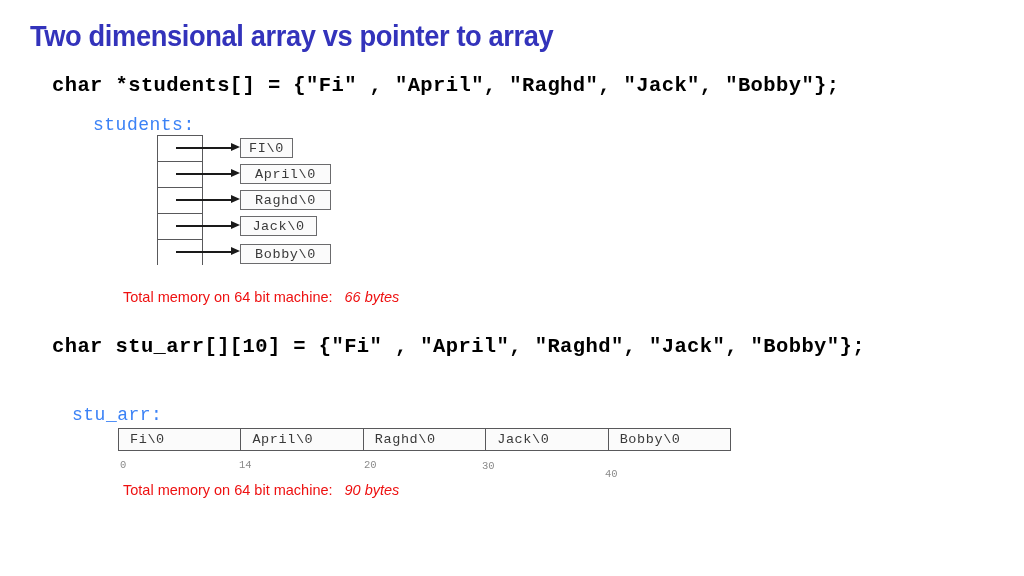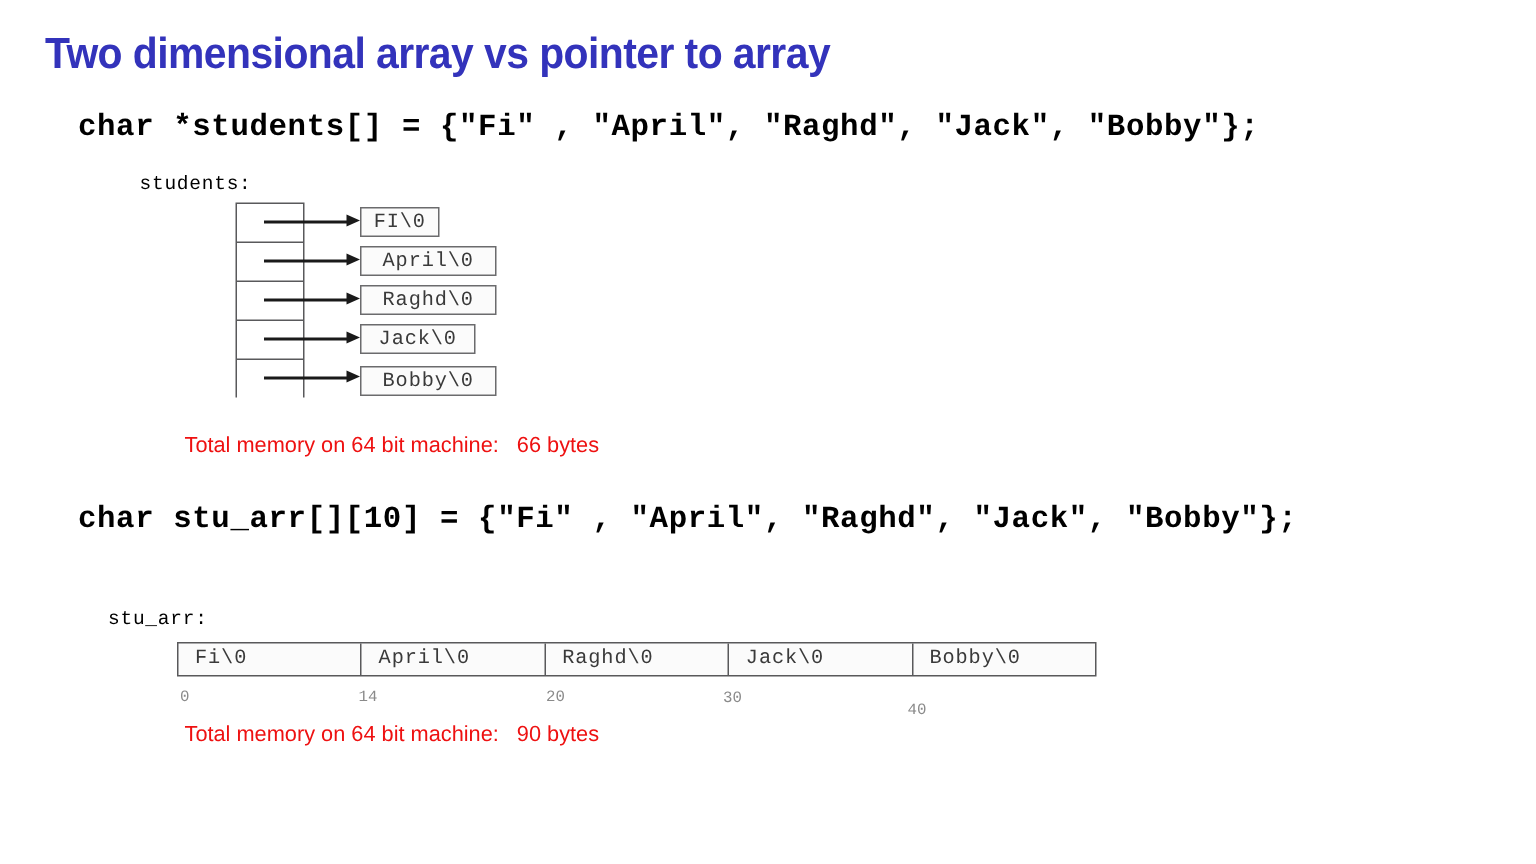--- a/index.html
+++ b/index.html
@@ -46,22 +46,22 @@
     white-space: pre;
     letter-spacing: 0.4px;
   }
   #code-line-1 { left: 52px; top: 74px; }
   #code-line-2 { left: 52px; top: 335px; }
 
   
   .mono-label {
     position: absolute;
     font-family: "Liberation Mono", "DejaVu Sans Mono", monospace;
-    font-size: 13px;
-    color: #000000;
+    font-size: 18px;
+    color: #3b82f6;
     white-space: pre;
     letter-spacing: 0.5px;
   }
   #students-label { left: 93px; top: 115px; }
   #stu-arr-label  { left: 72px; top: 405px; }
 
   
   .ptr-column {
     position: absolute;
     left: 157px;
@@ -128,21 +128,21 @@
   .mem-note {
     position: absolute;
     font-family: "Liberation Sans", sans-serif;
     font-size: 14.5px;
     color: #ee1111;
     white-space: pre;
     display: flex;
     align-items: baseline;
     text-align: right;
   }
-  .mem-note .mem-amount { margin-left: 12px; }
+  .mem-note .mem-amount { margin-left: 12px; font-style: italic; }
   #mem-note-1 { left: 123px; top: 289px; }
   #mem-note-2 { left: 123px; top: 482px; }
 
   
   .arr-table {
     position: absolute;
     left: 118px;
     top: 428px;
     width: 613px;
     height: 23px;

